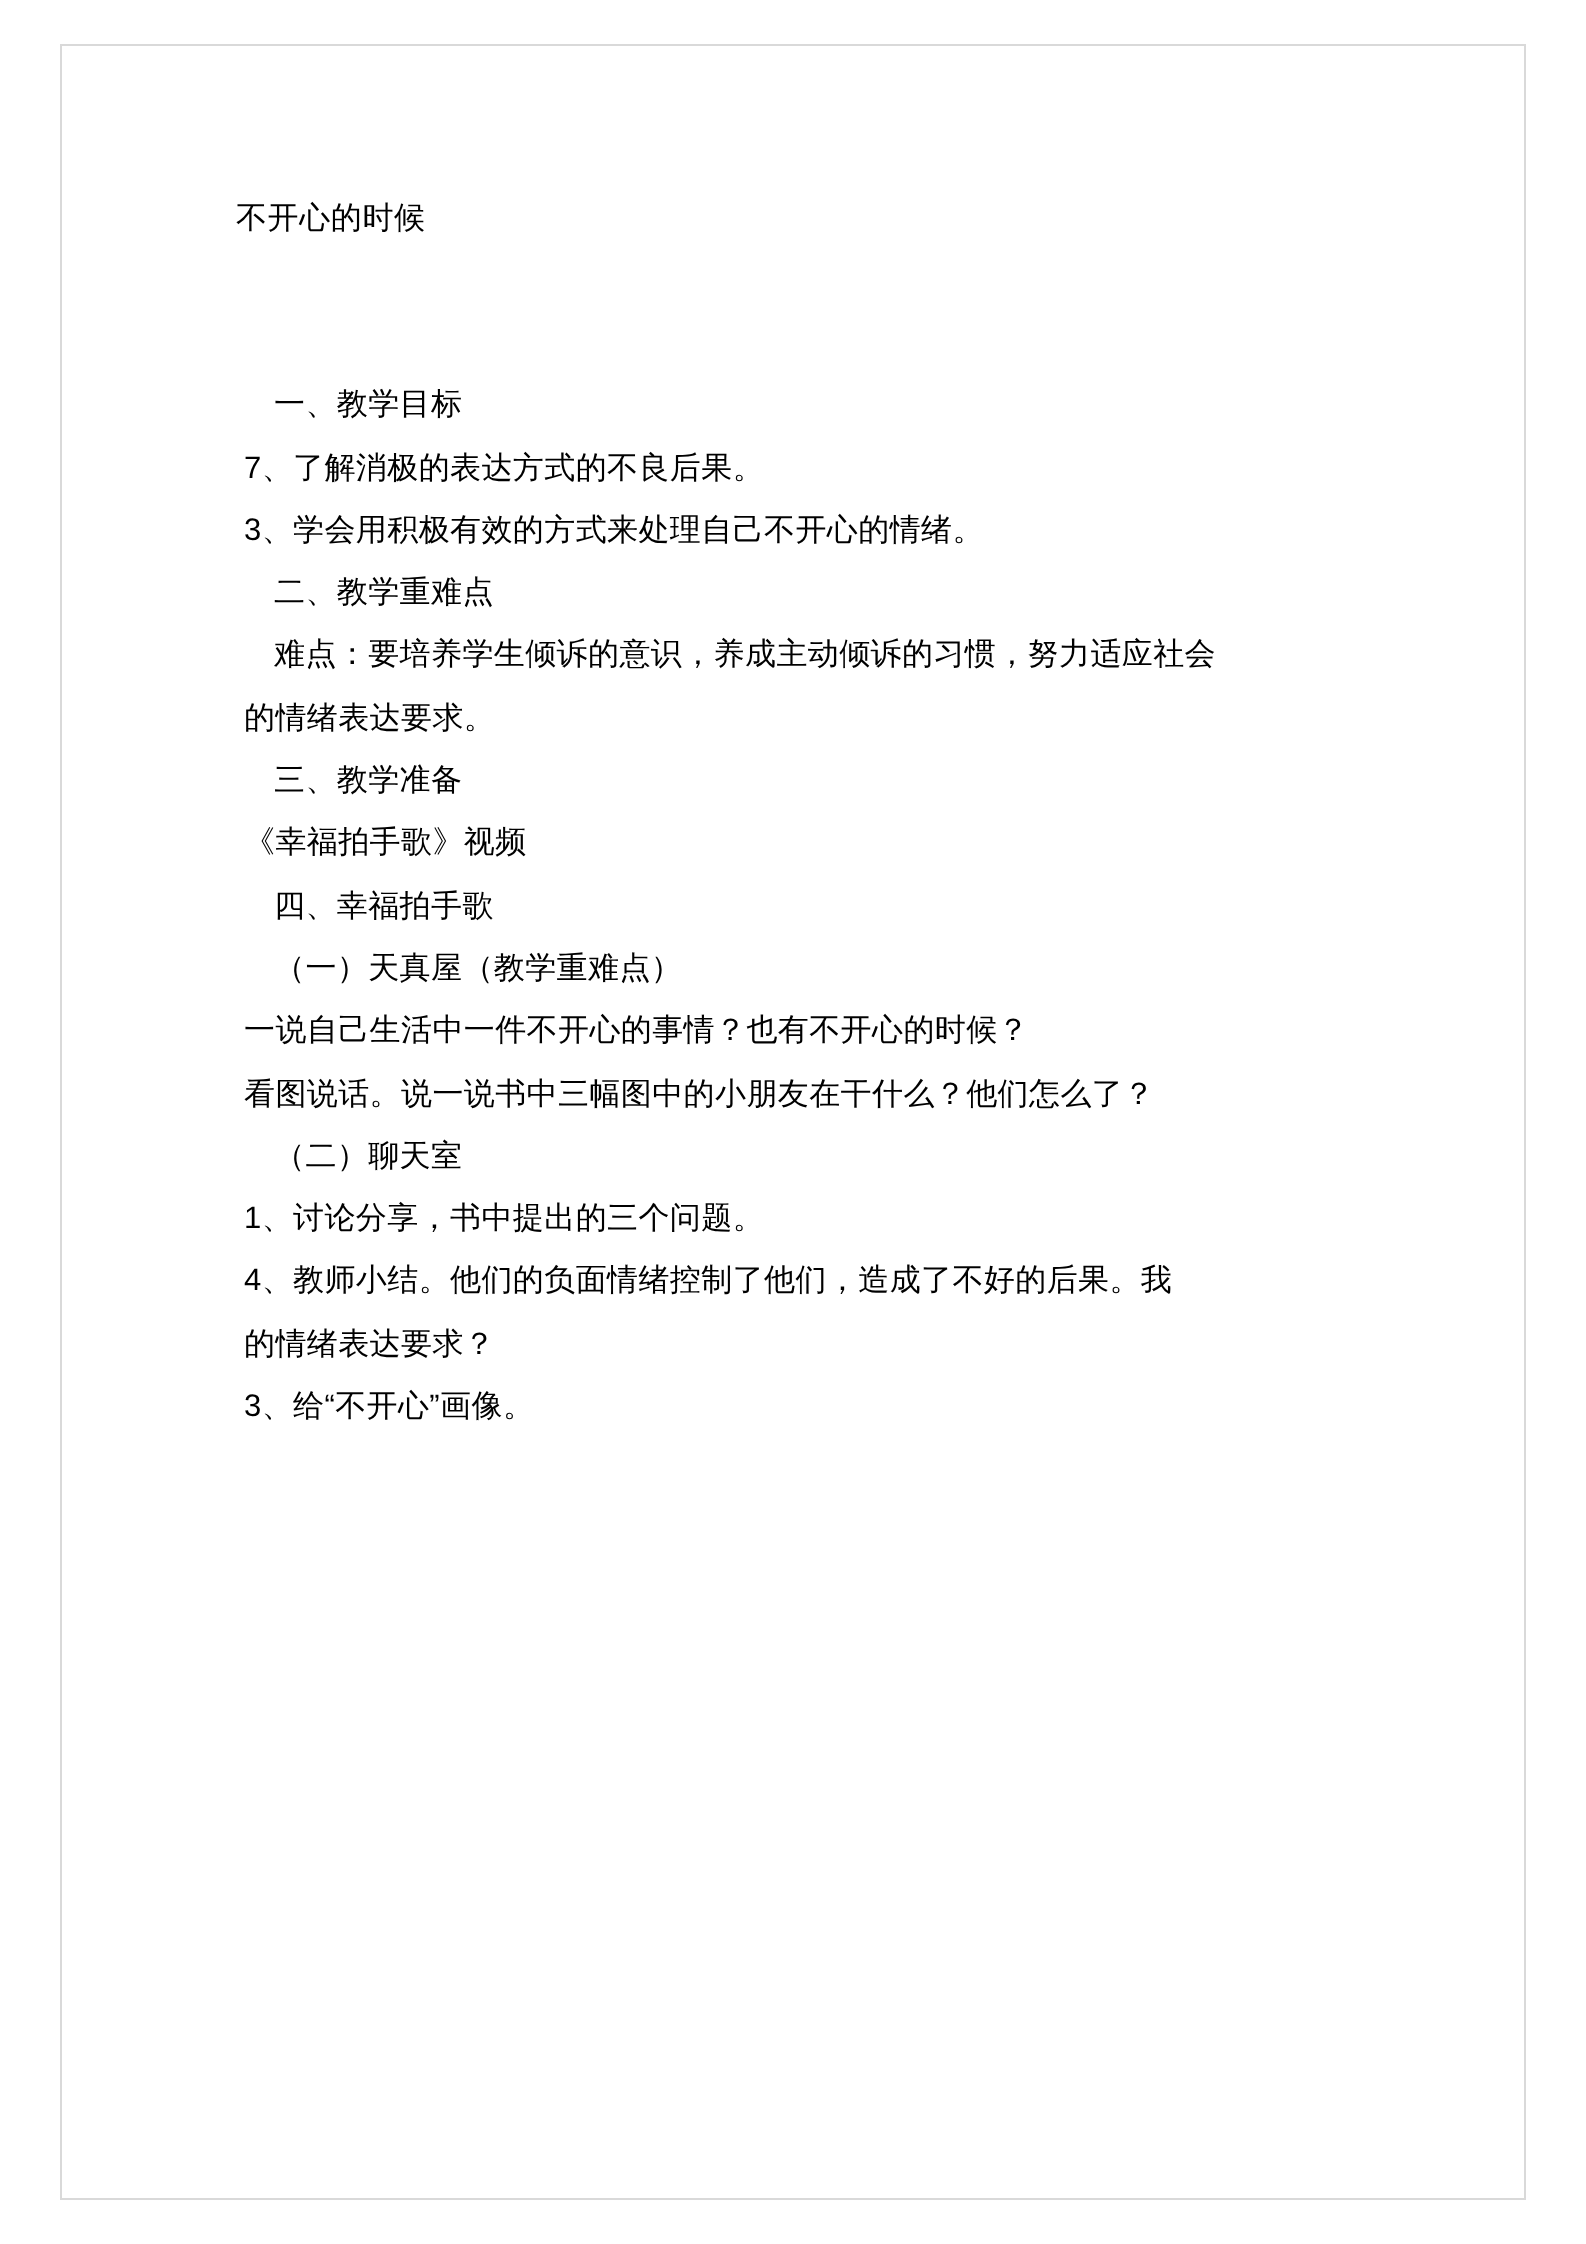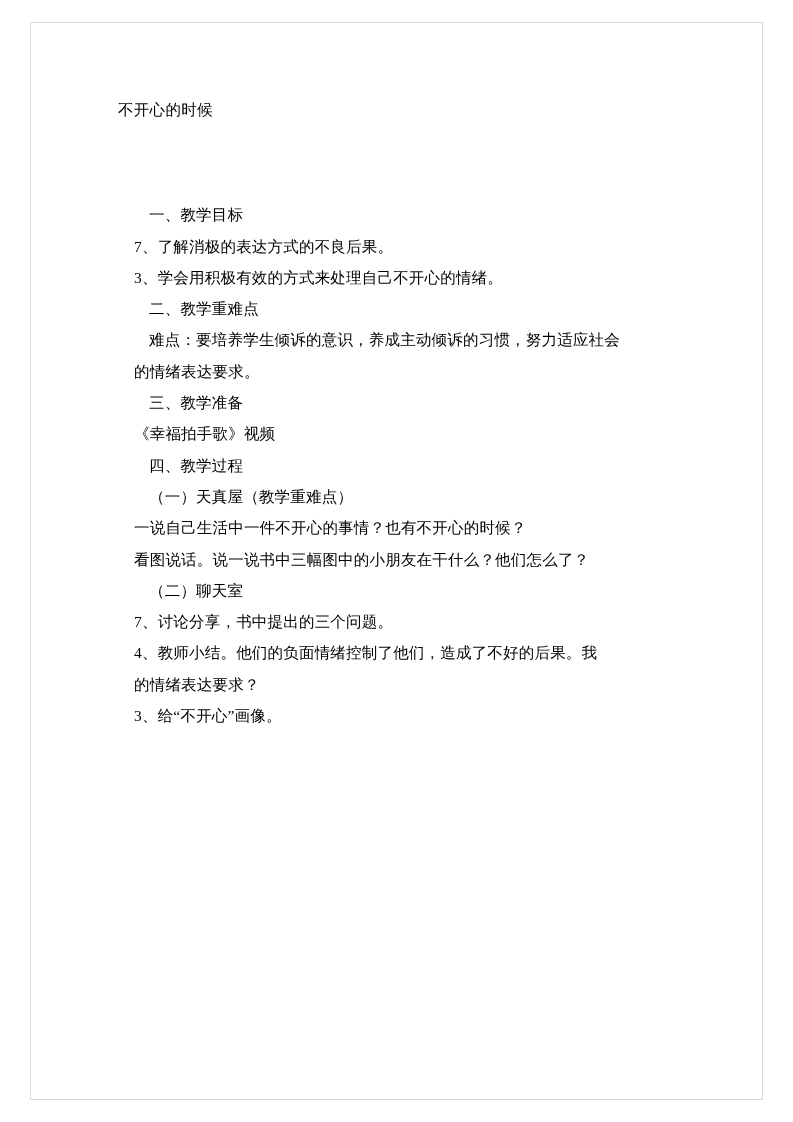--- a/index.html
+++ b/index.html
@@ -23,21 +23,21 @@
     height: 1078px;
     border: 1px solid #d9d9d9;
     box-sizing: border-box;
     pointer-events: none;
   }
   .content {
     position: absolute;
     left: 118px;
     top: 98px;
     width: 562px;
-    font-family: Liberation Serif, serif;
+    font-family: Liberation Sans, sans-serif;
     color: #000000;
   }
   .doc-title {
     font-size: 15.5px;
     line-height: 1.5;
     margin: 0 0 0 0;
     letter-spacing: 0.3px;
   }
   .spacer-lg {
     height: 62px;
@@ -46,45 +46,45 @@
     font-size: 15.5px;
     line-height: 2.02;
     margin: 0;
     letter-spacing: 0.2px;
     white-space: pre-wrap;
   }
   p.line.indent {
     text-indent: 15px;
   }
   .block {
-    margin: 16px;
+    margin: 4px;
   }
 </style>
 </head>
 <body>
 
 <div class="page">
   <div class="page-border"></div>
 
   <div class="content">
     <p class="doc-title">不开心的时候</p>
     <div class="spacer-lg"></div>
     <div class="block" id="body-lines">
         <p class="line indent">一、教学目标</p>
         <p class="line">7、了解消极的表达方式的不良后果。</p>
         <p class="line">3、学会用积极有效的方式来处理自己不开心的情绪。</p>
         <p class="line indent">二、教学重难点</p>
         <p class="line indent">难点：要培养学生倾诉的意识，养成主动倾诉的习惯，努力适应社会</p>
         <p class="line">的情绪表达要求。</p>
         <p class="line indent">三、教学准备</p>
         <p class="line">《幸福拍手歌》视频</p>
-        <p class="line indent">四、教学过程</p>
+        <p class="line indent">四、幸福拍手歌</p>
         <p class="line indent">（一）天真屋（教学重难点）</p>
         <p class="line">一说自己生活中一件不开心的事情？也有不开心的时候？</p>
         <p class="line">看图说话。说一说书中三幅图中的小朋友在干什么？他们怎么了？</p>
         <p class="line indent">（二）聊天室</p>
-        <p class="line">7、讨论分享，书中提出的三个问题。</p>
+        <p class="line">1、讨论分享，书中提出的三个问题。</p>
         <p class="line">4、教师小结。他们的负面情绪控制了他们，造成了不好的后果。我</p>
         <p class="line">的情绪表达要求？</p>
         <p class="line">3、给“不开心”画像。</p>
       </div>
   </div>
 </div>
 
 </body></html>

